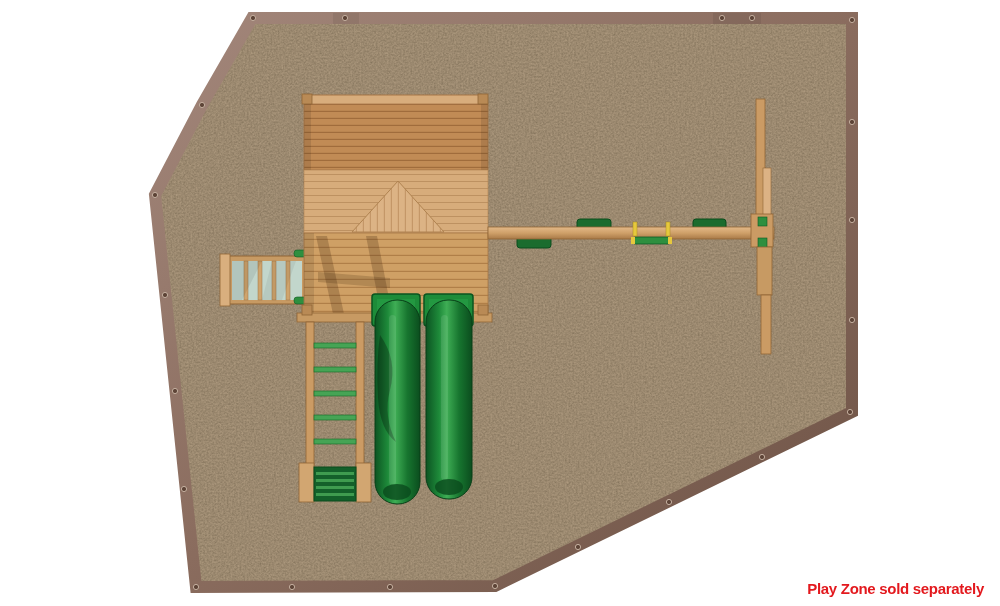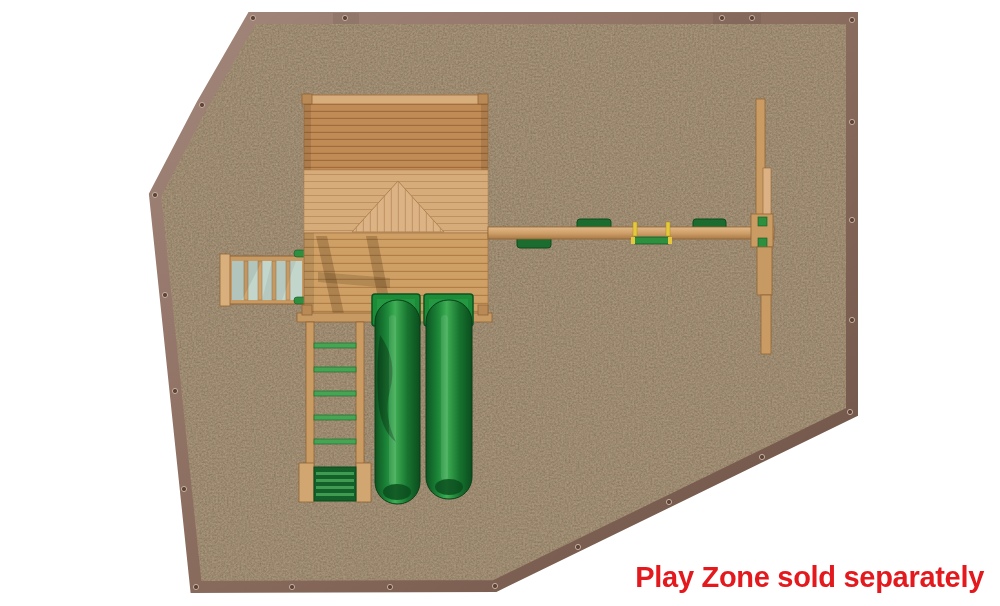--- a/index.html
+++ b/index.html
@@ -1,21 +1,21 @@
 <!DOCTYPE html>
 <html style="--background: #ffffff; --caption_red: #e3191e; --mulch_brown: #58432d; --border_taupe: #8a6c5e; --wood_light: #d9af7e; --wood_mid: #cfa069; --wood_dark: #a97440; --roof_wood: #c18b55; --slide_green: #1e8a3a; --slide_green_dark: #0b4d1e; --seat_green: #1b6c2e; --rung_green: #46a455; --ramp_panel_green: #c2d6cc; --handle_yellow: #e6c83d;"><head>
 <meta charset="utf-8">
 <style>
   html,body{margin:0;padding:0;background:var(--background,#ffffff);}
   body{width:1000px;height:606px;overflow:hidden;font-family:"Liberation Sans",sans-serif;}
   .stage{position:relative;width:1000px;height:606px;background:var(--background,#ffffff);}
   .stage svg{position:absolute;left:0;top:0;}
   .caption{
-    position:absolute;top:561px;right:16px;
-    font-size:29px;font-weight:bold;letter-spacing:-0.3px;
+    position:absolute;top:580px;right:16px;
+    font-size:15px;font-weight:bold;letter-spacing:-0.3px;
     color:var(--caption_red,#e3191e);
     white-space:nowrap;
   }
 </style>
 </head>
 <body>
 
 <div class="stage">
 <svg width="1000" height="606" viewBox="0 0 1000 606">
   <defs>

